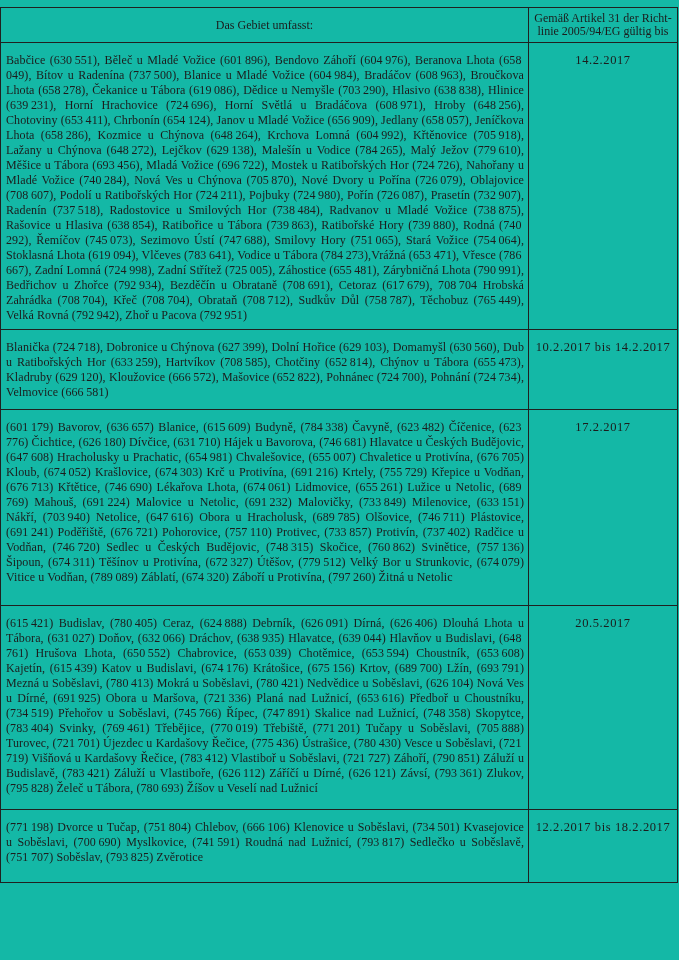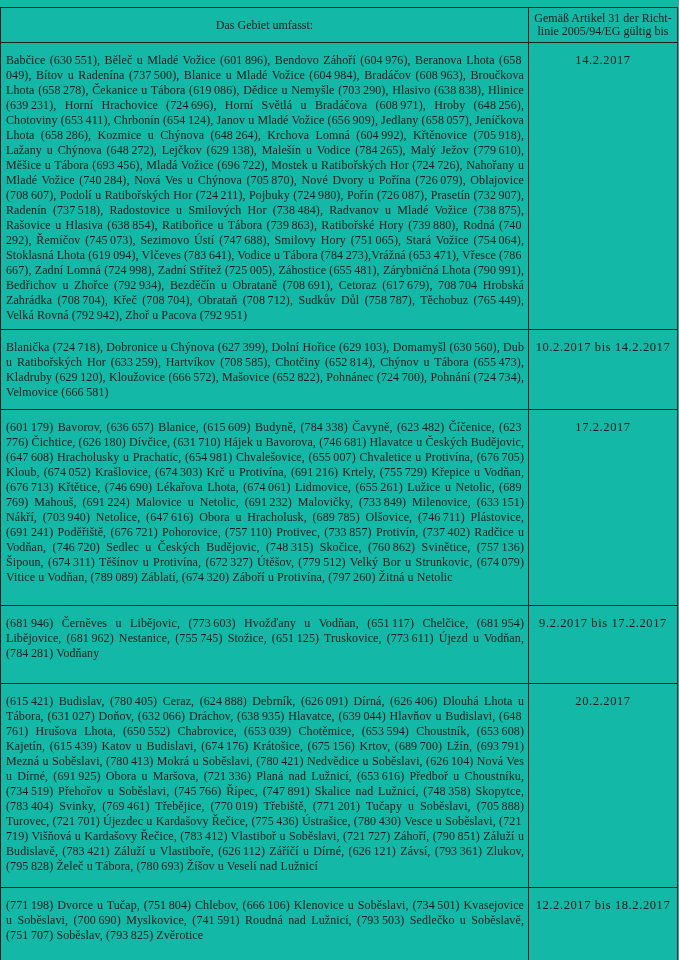--- a/index.html
+++ b/index.html
@@ -90,27 +90,23 @@
         <td class="td-date">14.2.2017</td>
       </tr>
       <tr class="data-row row-1">
         <td class="td-area">Blanička (724 718), Dobronice u Chýnova (627 399), Dolní Hořice (629 103), Domamyšl (630 560), Dub u Ratibořských Hor (633 259), Hartvíkov (708 585), Chotčiny (652 814), Chýnov u Tábora (655 473), Kladruby (629 120), Kloužovice (666 572), Mašovice (652 822), Pohnánec (724 700), Pohnání (724 734), Velmovice (666 581)</td>
         <td class="td-date">10.2.2017 bis 14.2.2017</td>
       </tr>
       <tr class="data-row row-2">
         <td class="td-area">(601 179) Bavorov, (636 657) Blanice, (615 609) Budyně, (784 338) Čavyně, (623 482) Číčenice, (623 776) Čichtice, (626 180) Dívčice, (631 710) Hájek u Bavorova, (746 681) Hlavatce u Českých Budějovic, (647 608) Hracholusky u Prachatic, (654 981) Chvalešovice, (655 007) Chvaletice u Protivína, (676 705) Kloub, (674 052) Krašlovice, (674 303) Krč u Protivína, (691 216) Krtely, (755 729) Křepice u Vodňan, (676 713) Křtětice, (746 690) Lékařova Lhota, (674 061) Lidmovice, (655 261) Lužice u Netolic, (689 769) Mahouš, (691 224) Malovice u Netolic, (691 232) Malovičky, (733 849) Milenovice, (633 151) Nákří, (703 940) Netolice, (647 616) Obora u Hracholusk, (689 785) Olšovice, (746 711) Plástovice, (691 241) Poděřiště, (676 721) Pohorovice, (757 110) Protivec, (733 857) Protivín, (737 402) Radčice u Vodňan, (746 720) Sedlec u Českých Budějovic, (748 315) Skočice, (760 862) Svinětice, (757 136) Šipoun, (674 311) Těšínov u Protivína, (672 327) Útěšov, (779 512) Velký Bor u Strunkovic, (674 079) Vitice u Vodňan, (789 089) Záblatí, (674 320) Záboří u Protivína, (797 260) Žitná u Netolic</td>
         <td class="td-date">17.2.2017</td>
       </tr>
-      <tr class="data-row row-3">
-        <td class="td-area">(681 946) Černěves u Libějovic, (773 603) Hvožďany u Vodňan, (651 117) Chelčice, (681 954) Libějovice, (681 962) Nestanice, (755 745) Stožice, (651 125) Truskovice, (773 611) Újezd u Vodňan, (784 281) Vodňany</td>
-        <td class="td-date">9.2.2017 bis 17.2.2017</td>
-      </tr>
       <tr class="data-row row-4">
         <td class="td-area">(615 421) Budislav, (780 405) Ceraz, (624 888) Debrník, (626 091) Dírná, (626 406) Dlouhá Lhota u Tábora, (631 027) Doňov, (632 066) Dráchov, (638 935) Hlavatce, (639 044) Hlavňov u Budislavi, (648 761) Hrušova Lhota, (650 552) Chabrovice, (653 039) Chotěmice, (653 594) Choustník, (653 608) Kajetín, (615 439) Katov u Budislavi, (674 176) Krátošice, (675 156) Krtov, (689 700) Lžín, (693 791) Mezná u Soběslavi, (780 413) Mokrá u Soběslavi, (780 421) Nedvědice u Soběslavi, (626 104) Nová Ves u Dírné, (691 925) Obora u Maršova, (721 336) Planá nad Lužnicí, (653 616) Předboř u Choustníku, (734 519) Přehořov u Soběslavi, (745 766) Řípec, (747 891) Skalice nad Lužnicí, (748 358) Skopytce, (783 404) Svinky, (769 461) Třebějice, (770 019) Třebiště, (771 201) Tučapy u Soběslavi, (705 888) Turovec, (721 701) Újezdec u Kardašovy Řečice, (775 436) Ústrašice, (780 430) Vesce u Soběslavi, (721 719) Višňová u Kardašovy Řečice, (783 412) Vlastiboř u Soběslavi, (721 727) Záhoří, (790 851) Záluží u Budislavě, (783 421) Záluží u Vlastiboře, (626 112) Záříčí u Dírné, (626 121) Závsí, (793 361) Zlukov, (795 828) Želeč u Tábora, (780 693) Žíšov u Veselí nad Lužnicí</td>
-        <td class="td-date">20.2.2017</td>
+        <td class="td-date">20.5.2017</td>
       </tr>
       <tr class="data-row row-5">
-        <td class="td-area">(771 198) Dvorce u Tučap, (751 804) Chlebov, (666 106) Klenovice u Soběslavi, (734 501) Kvasejovice u Soběslavi, (700 690) Myslkovice, (741 591) Roudná nad Lužnicí, (793 503) Sedlečko u Soběslavě, (751 707) Soběslav, (793 825) Zvěrotice</td>
+        <td class="td-area">(771 198) Dvorce u Tučap, (751 804) Chlebov, (666 106) Klenovice u Soběslavi, (734 501) Kvasejovice u Soběslavi, (700 690) Myslkovice, (741 591) Roudná nad Lužnicí, (793 817) Sedlečko u Soběslavě, (751 707) Soběslav, (793 825) Zvěrotice</td>
         <td class="td-date">12.2.2017 bis 18.2.2017</td>
       </tr>
     </tbody>
   </table>
 </div>
 
 </body></html>

